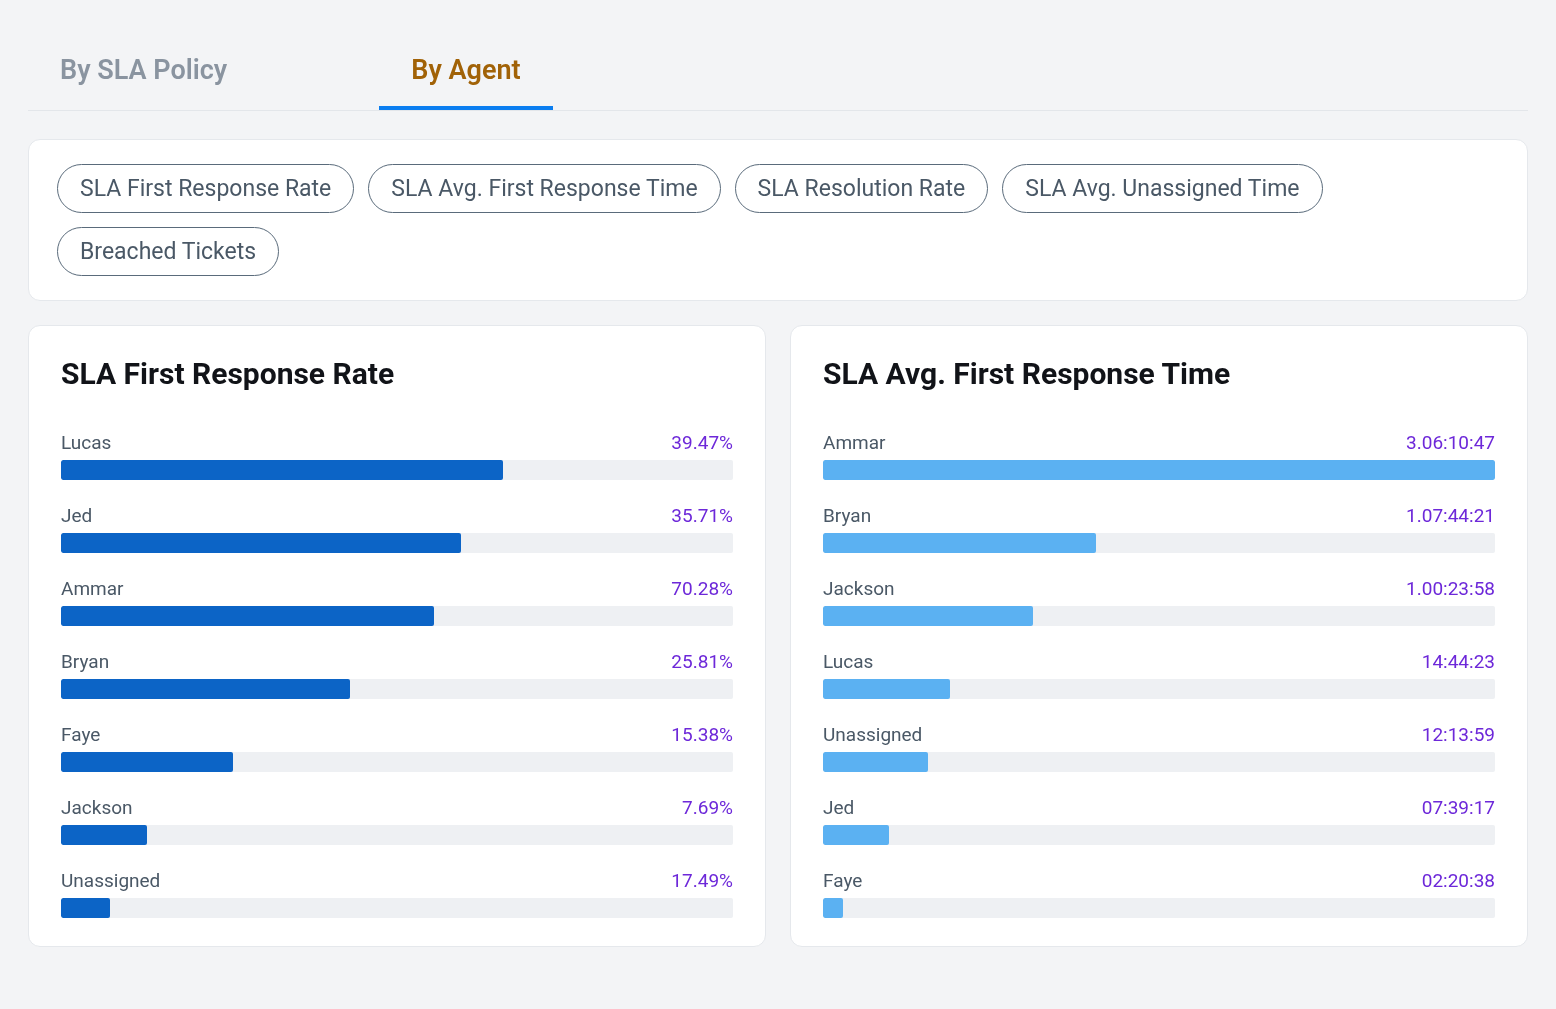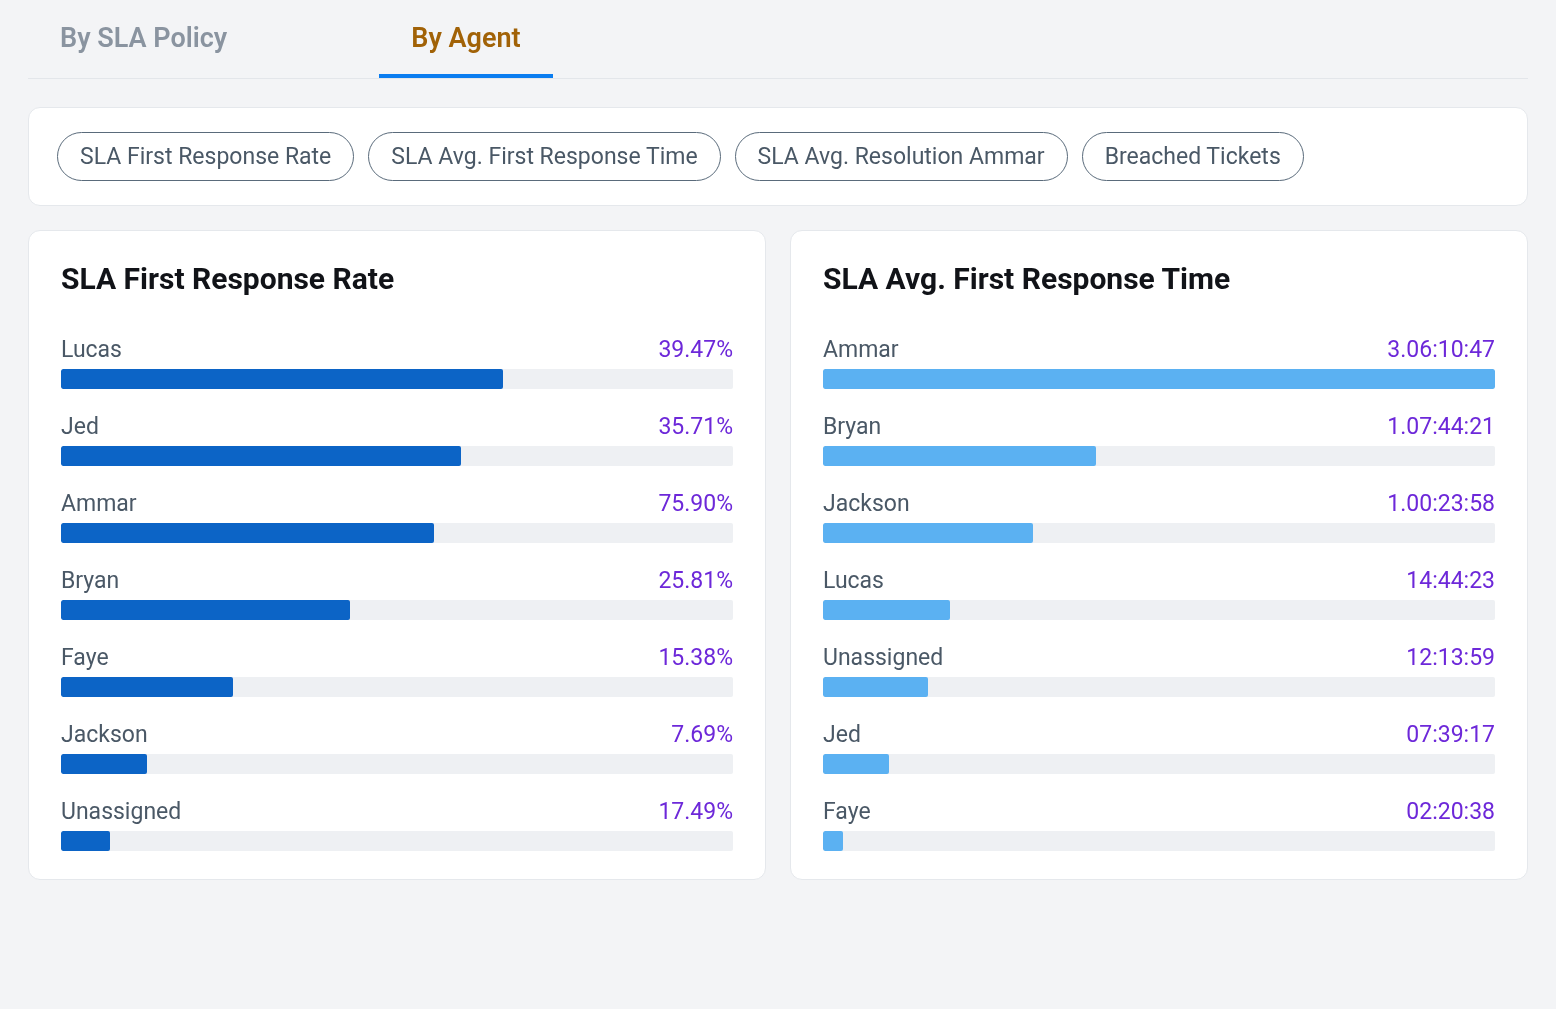--- a/index.html
+++ b/index.html
@@ -12,20 +12,21 @@
     font-size: 21px;
   }
 
   .container { padding: 0 28px 28px 28px; }
 
   .tabs {
     display: flex;
     gap: 0;
     border-bottom: 1px solid #e3e6ea;
     margin-bottom: 28px;
+    margin-top: 32px;
   }
   .tab {
     padding: 22px 32px 20px 32px;
     color: #8a94a0;
     font-size: 27px;
     font-weight: 600;
     cursor: pointer;
     border-bottom: 4px solid transparent;
     margin-right: 120px;
   }
@@ -66,21 +67,21 @@
     color: #111318;
     margin-bottom: 40px;
   }
   .bars { display: flex; flex-direction: column; gap: 24px; }
   .bar-item {}
   .bar-top {
     display: flex;
     justify-content: space-between;
     align-items: baseline;
     margin-bottom: 6px;
-    font-size: 23px;
+    font-size: 19px;
     color: #4a5866;
   }
   .bar-value { color: #6d28d9; }
   .bar-track {
     position: relative;
     height: 20px;
     background: #eef0f3;
     border-radius: 2px;
     overflow: hidden;
   }
@@ -98,21 +99,22 @@
 
   <div class="tabs">
     <div class="tab">By SLA Policy</div>
     <div class="tab active">By Agent</div>
   </div>
 
   <div class="filter-card">
     <div class="chips">
       <div class="chip">SLA First Response Rate</div>
       <div class="chip">SLA Avg. First Response Time</div>
-      <div class="chip">SLA Avg. Resolution Ammar</div>
+      <div class="chip">SLA Resolution Rate</div>
+      <div class="chip">SLA Avg. Unassigned Time</div>
       <div class="chip">Breached Tickets</div>
     </div>
   </div>
 
   <div class="charts-row">
 
     <div class="chart-card">
       <div class="chart-title">SLA First Response Rate</div>
       <div class="bars" id="bars-0">
           <div class="bar-item">
@@ -129,21 +131,21 @@
               <span>Jed</span>
               <span class="bar-value">35.71%</span>
             </div>
             <div class="bar-track">
               <div class="bar-fill fill-dark" style="width: 59.5167%;"></div>
             </div>
           </div>
           <div class="bar-item">
             <div class="bar-top">
               <span>Ammar</span>
-              <span class="bar-value">75.90%</span>
+              <span class="bar-value">70.28%</span>
             </div>
             <div class="bar-track">
               <div class="bar-fill fill-dark" style="width: 55.55%;"></div>
             </div>
           </div>
           <div class="bar-item">
             <div class="bar-top">
               <span>Bryan</span>
               <span class="bar-value">25.81%</span>
             </div>

